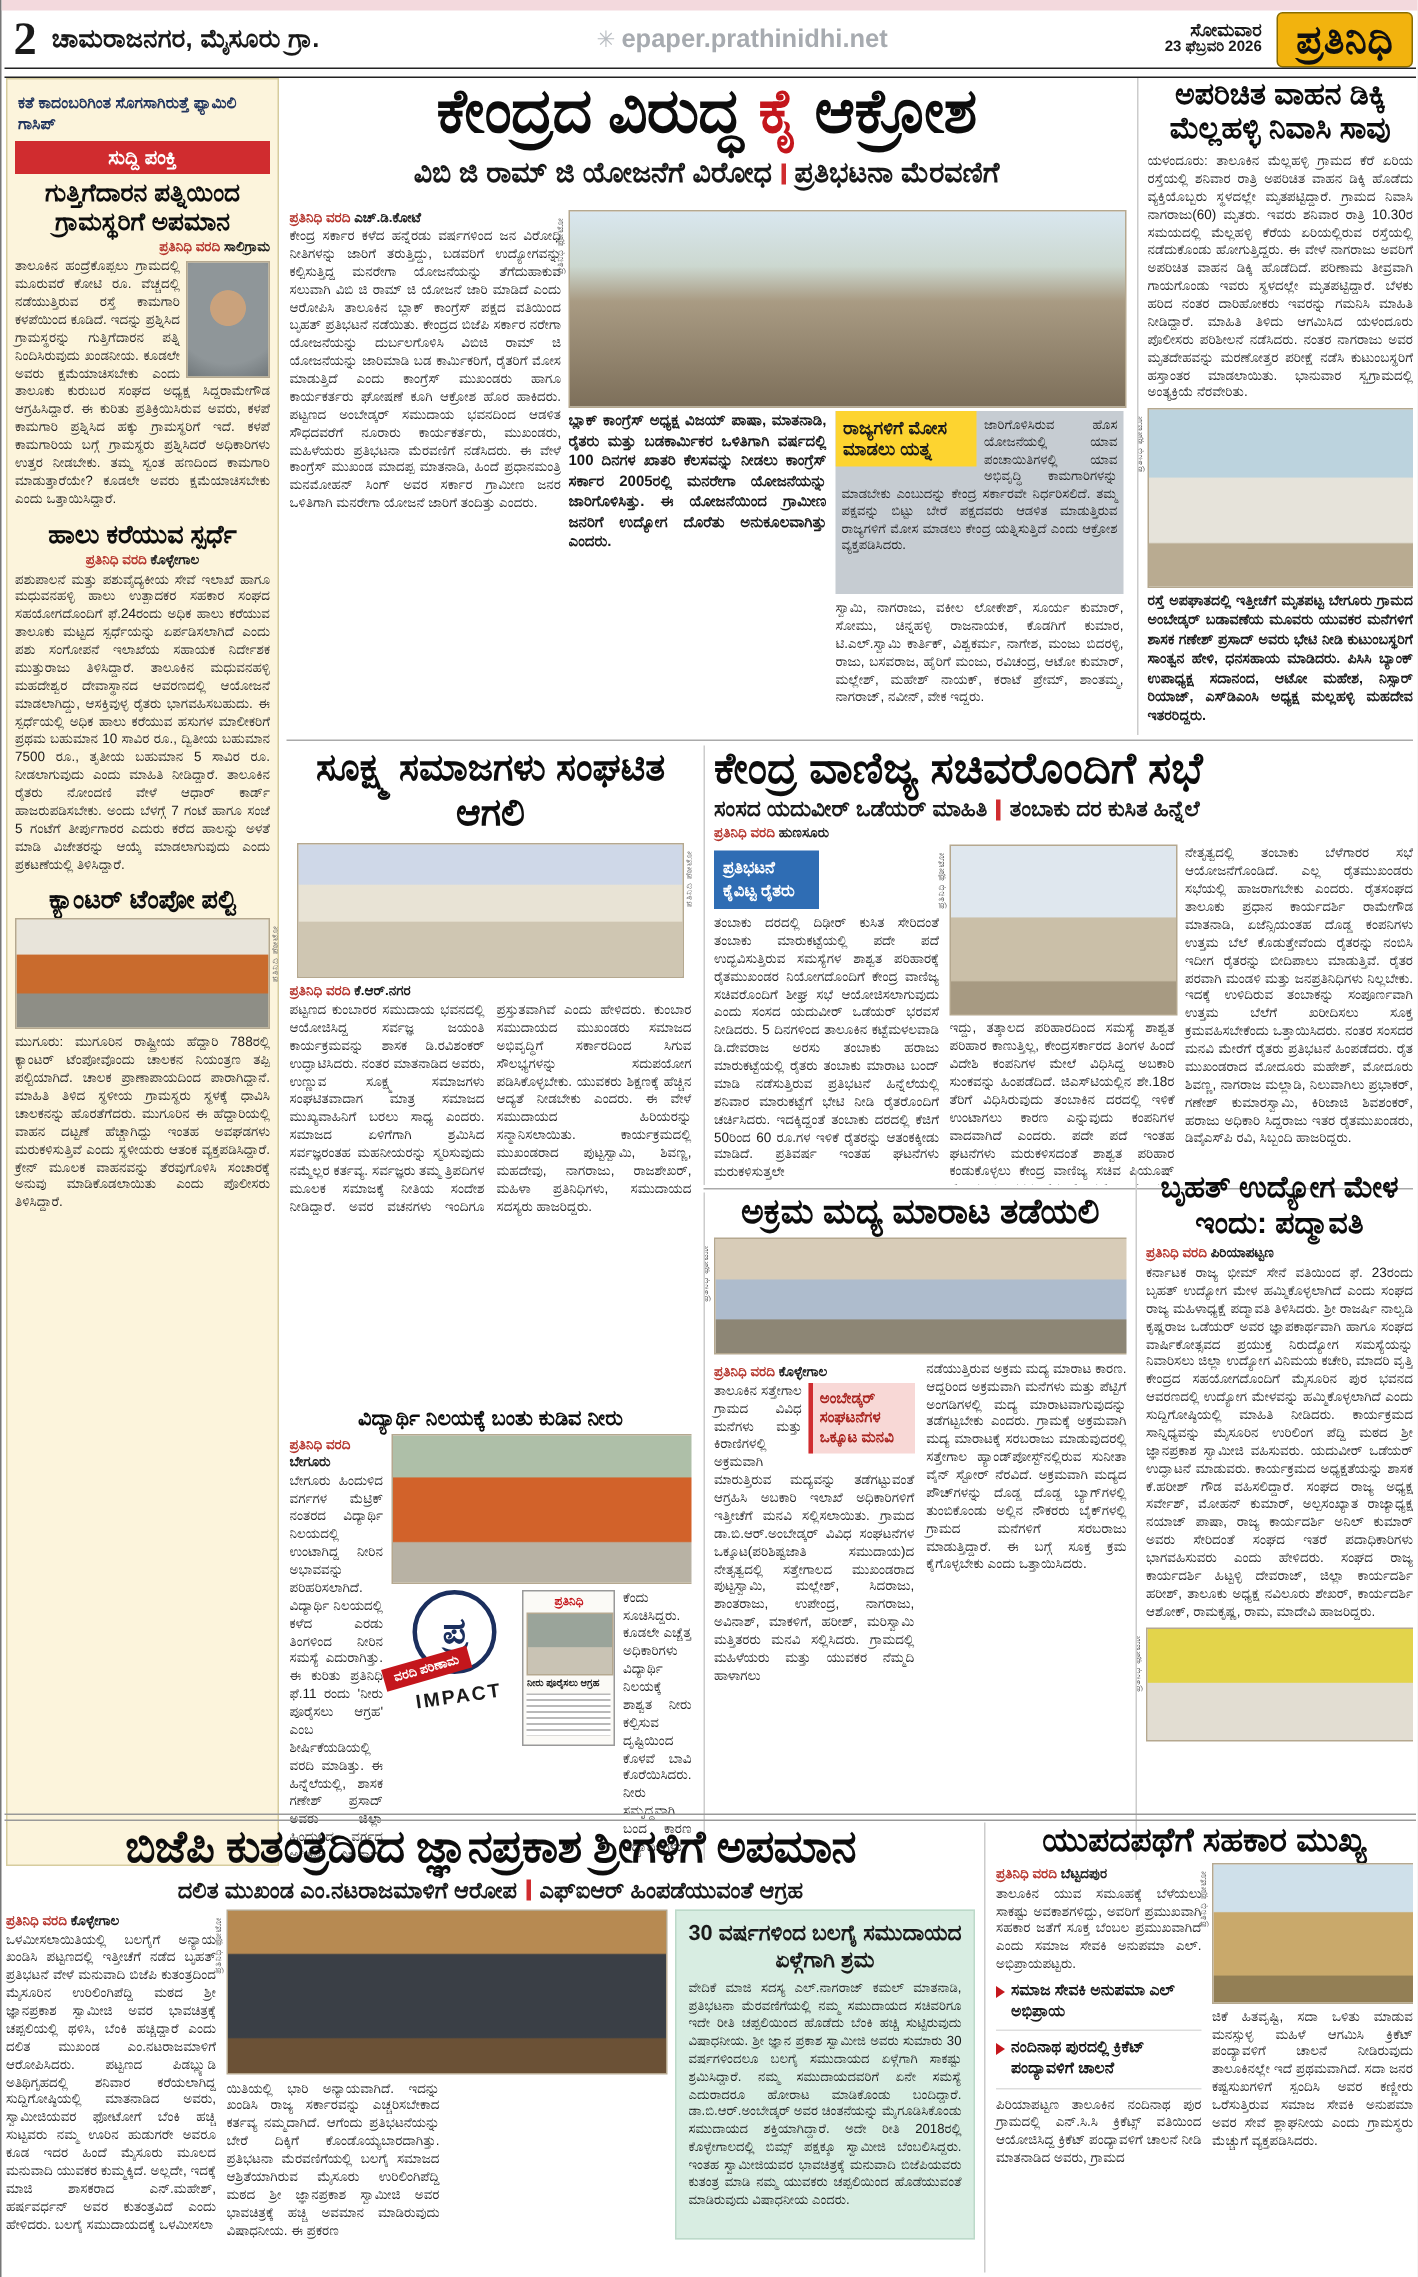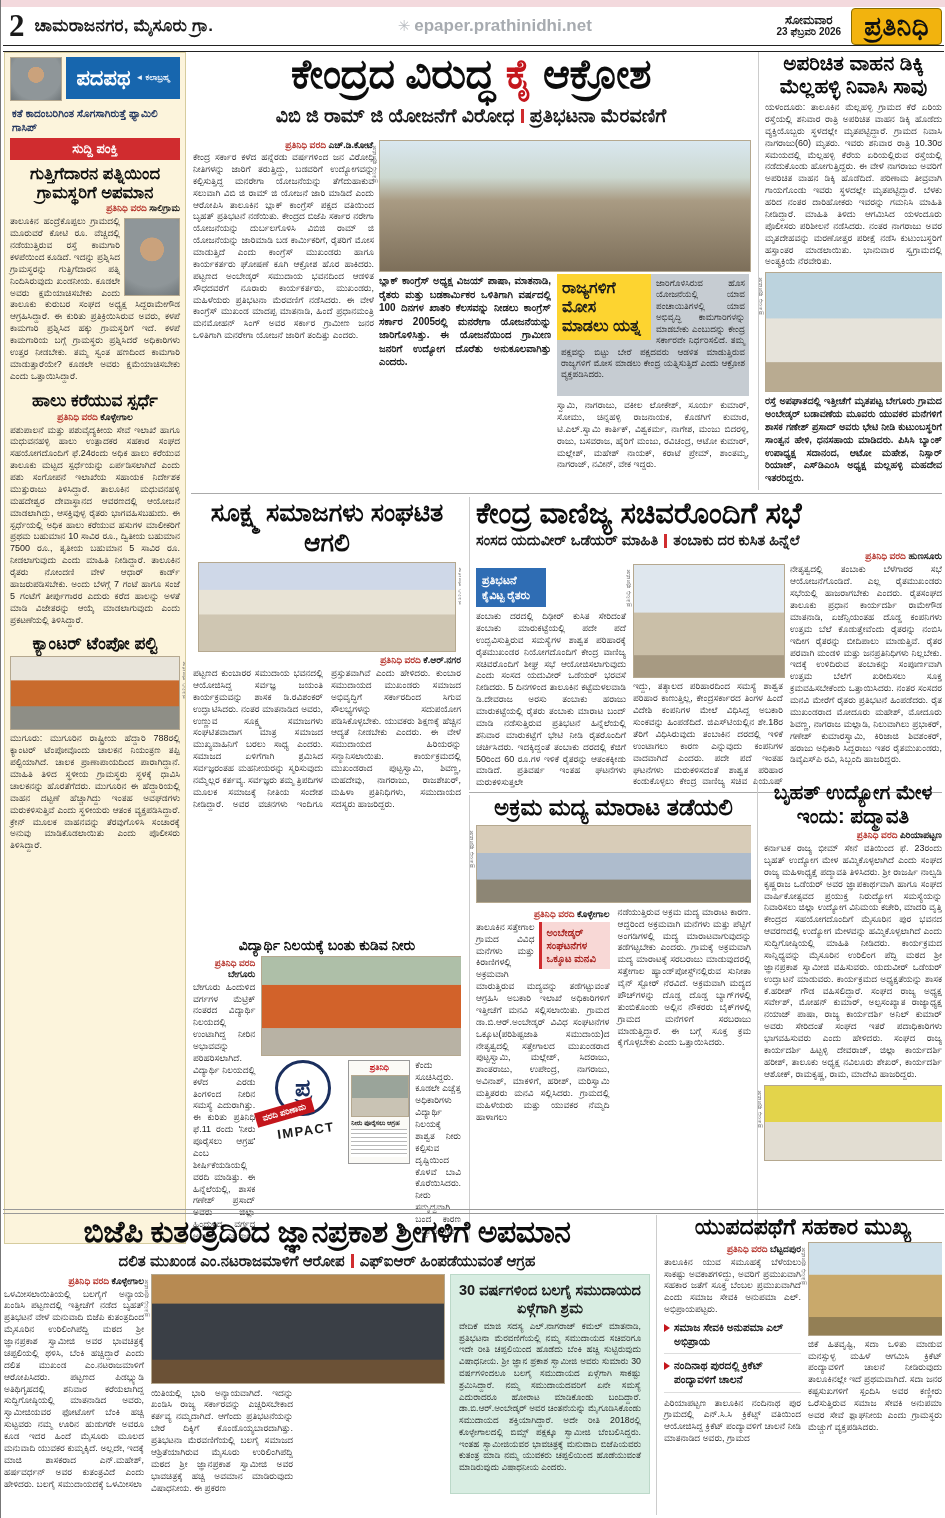--- a/index.html
+++ b/index.html
@@ -7,29 +7,29 @@
         font-family:"Liberation Sans","DejaVu Sans",sans-serif;color:#1a1a1a;overflow:hidden;
         border-left:1px solid #777;border-right:1px solid #777;}
   .abs{position:absolute;}
   
   .top-strip{left:0;top:0;width:945px;height:7px;background:#f3d9dd;}
   .hdr{left:0;top:7px;width:945px;height:38px;display:flex;align-items:center;}
   .pgnum{font-size:31px;font-weight:bold;margin:0 10px 0 8px;font-family:"Liberation Serif",serif;}
   .region{font-size:17px;font-weight:bold;letter-spacing:.2px;}
   .site-wrap{flex:1;text-align:center;color:#a7abb0;font-weight:bold;font-size:17px;}
   .star{color:#b9bdc2;font-size:15px;margin-right:4px;}
-  .datebox{text-align:center;margin-right:10px;line-height:1.05;}
+  .datebox{text-align:right;margin-right:10px;line-height:1.05;}
   .day{font-size:12px;font-weight:bold;}
   .date{font-size:10px;font-weight:bold;}
   .masthead{background:#f2b30e;border:1px solid #8a6d00;border-radius:4px;color:#111;
             font-size:26px;font-weight:900;padding:2px 12px;margin-right:4px;letter-spacing:.5px;}
   .hdr-rule{left:2px;top:45px;width:941px;height:5px;border-top:1.6px solid #222;border-bottom:1px solid #222;}
   
   .hl{font-weight:900;color:#0d0d0d;line-height:1.12;}
-  .byline{font-size:9px;font-weight:bold;margin:2px 0;text-align:right;}
+  .byline{font-size:9px;font-weight:bold;margin:2px 0;}
   .byline .pre{color:#b5342c;}
   .body{font-size:9px;line-height:1.32;text-align:justify;}
   .cap{font-size:9.5px;font-weight:bold;line-height:1.35;text-align:justify;}
   .ph{position:relative;background:#c9b9a2;border:1px solid #b5a88f;}
   .vcred{position:absolute;left:-9px;top:4px;font-size:6px;color:#555;writing-mode:vertical-rl;
          transform:rotate(180deg);letter-spacing:.5px;}
   .hr{background:#aaa;height:1px;}
   .hr2{border-top:1px solid #999;border-bottom:1px solid #999;height:3px;}
   .subhead{font-weight:bold;display:flex;align-items:center;gap:6px;}
   .subdiv{width:3px;height:14px;background:#d02c2f;display:inline-block;}
@@ -60,21 +60,21 @@
   .l-hl2{font-size:17px;text-align:center;margin:8px 0 2px;}
   
   .main-hl{left:190px;top:52px;width:560px;font-size:41px;text-align:center;letter-spacing:-.5px;}
   .main-hl .red{color:#c4161c;}
   .main-sub{left:192px;top:105px;width:556px;font-size:19px;justify-content:center;}
   .main-byline{left:192px;top:138px;width:180px;}
   .main-bodyL{left:192px;top:152px;width:181px;height:338px;overflow:hidden;}
   .main-photo{left:378px;top:140px;width:370px;height:130px;}
   .main-cap{left:378px;top:274px;width:172px;height:212px;overflow:hidden;font-size:10px;}
   .main-box{left:556px;top:274px;width:192px;height:122px;background:#c6ccd2;padding:4px;box-sizing:border-box;overflow:hidden;}
-  .ybox{float:left;background:#fdd430;font-size:16px;font-weight:900;line-height:1.2;padding:4px 5px;
+  .ybox{float:left;background:#fdd430;font-size:12px;font-weight:900;line-height:1.2;padding:4px 5px;
         margin:-4px 5px 2px -4px;width:84px;}
   .main-boxbody{font-size:8.8px;line-height:1.3;text-align:justify;}
   .main-names{left:556px;top:400px;width:192px;height:88px;overflow:hidden;}
   
   .acc{left:757px;top:52px;width:184px;height:438px;overflow:hidden;border-left:1px solid #ccc;padding-left:6px;box-sizing:border-box;}
   .acc-hl{font-size:20px;text-align:center;line-height:1.15;margin-bottom:4px;}
   .acc-photo{width:100%;height:118px;margin:4px 0 3px;}
   
   .sook{left:192px;top:497px;width:268px;height:438px;overflow:hidden;}
   .sook-hl{font-size:25px;text-align:center;line-height:1.2;}
@@ -157,27 +157,20 @@
     <span class="site-wrap"><span class="star">✳</span><span>epaper.prathinidhi.net</span></span>
     <span class="datebox">
       <div class="day">ಸೋಮವಾರ</div>
       <div class="date">23 ಫೆಬ್ರವರಿ 2026</div>
     </span>
     <span class="masthead">ಪ್ರತಿನಿಧಿ</span>
   </div>
   <div class="abs hdr-rule"></div>
 
   <div class="abs leftcol">
-    <div class="pada">
-      <div class="ph ph-man pada-photo"></div>
-      <div class="pada-box">
-        <span class="pada-title">ಪದಪಥ</span>
-        <span class="pada-author">◄ ಕಲಾಬ್ರಹ್ಮ</span>
-      </div>
-    </div>
     <div class="pada-quote">ಕತೆ ಕಾದಂಬರಿಗಿಂತ ಸೊಗಸಾಗಿರುತ್ತೆ ಫ್ಯಾಮಿಲಿ ಗಾಸಿಪ್</div>
     <div class="redband">ಸುದ್ದಿ ಪಂಕ್ತಿ</div>
 
     <div>
       <div class="hl l-hl">ಗುತ್ತಿಗೆದಾರನ ಪತ್ನಿಯಿಂದ ಗ್ರಾಮಸ್ಥರಿಗೆ ಅಪಮಾನ</div>
       <div class="byline" style="text-align:right;">
         <span class="pre">ಪ್ರತಿನಿಧಿ ವರದಿ</span> <span>ಸಾಲಿಗ್ರಾಮ</span>
       </div>
       <div class="body">
         <span class="ph ph-man sm-photo-port"></span>

